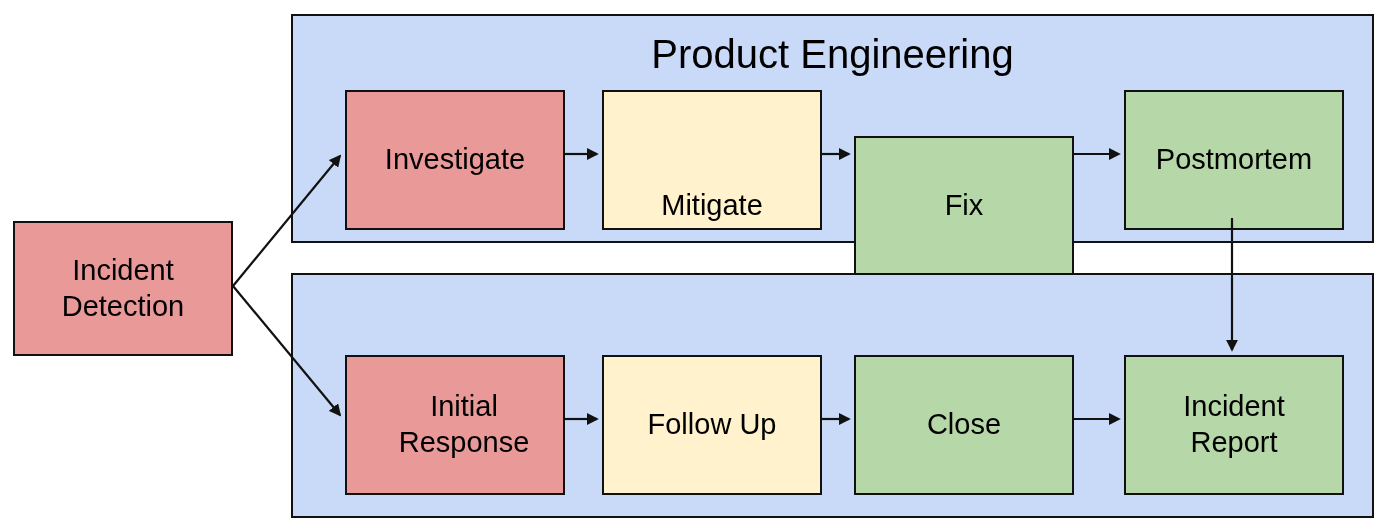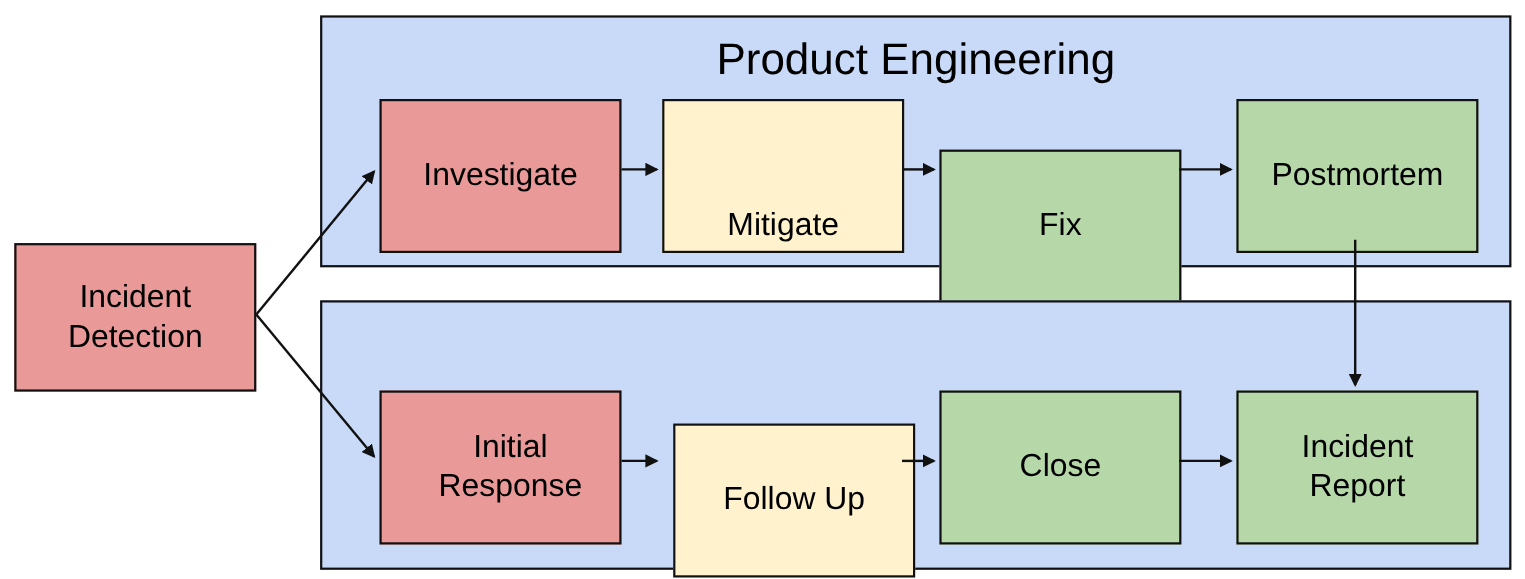--- a/index.html
+++ b/index.html
@@ -42,21 +42,21 @@
     padding: 4px 10px;
   }
   .node-detection { left: 13px; top: 221px; width: 220px; height: 135px; background: #ea9999; }
   
   .pe-1 { left: 52px;  top: 74px; }
   .pe-2 { left: 309px; top: 74px; }
   .pe-3 { left: 561px; top: 74px; margin-top: 46px; }
   .pe-4 { left: 831px; top: 74px; }
   
   .s-1 { left: 52px;  top: 80px; }
-  .s-2 { left: 319px; top: 80px; margin-top: 30px; }
+  .s-2 { left: 309px; top: 80px; }
   .s-3 { left: 561px; top: 80px; }
   .s-4 { left: 831px; top: 80px; }
   .edges {
     position: absolute;
     left: 0; top: 0;
     width: 1386px;
     height: 526px;
     pointer-events: none;
   }
   .edges line { stroke: #111; stroke-width: 2.2; }

